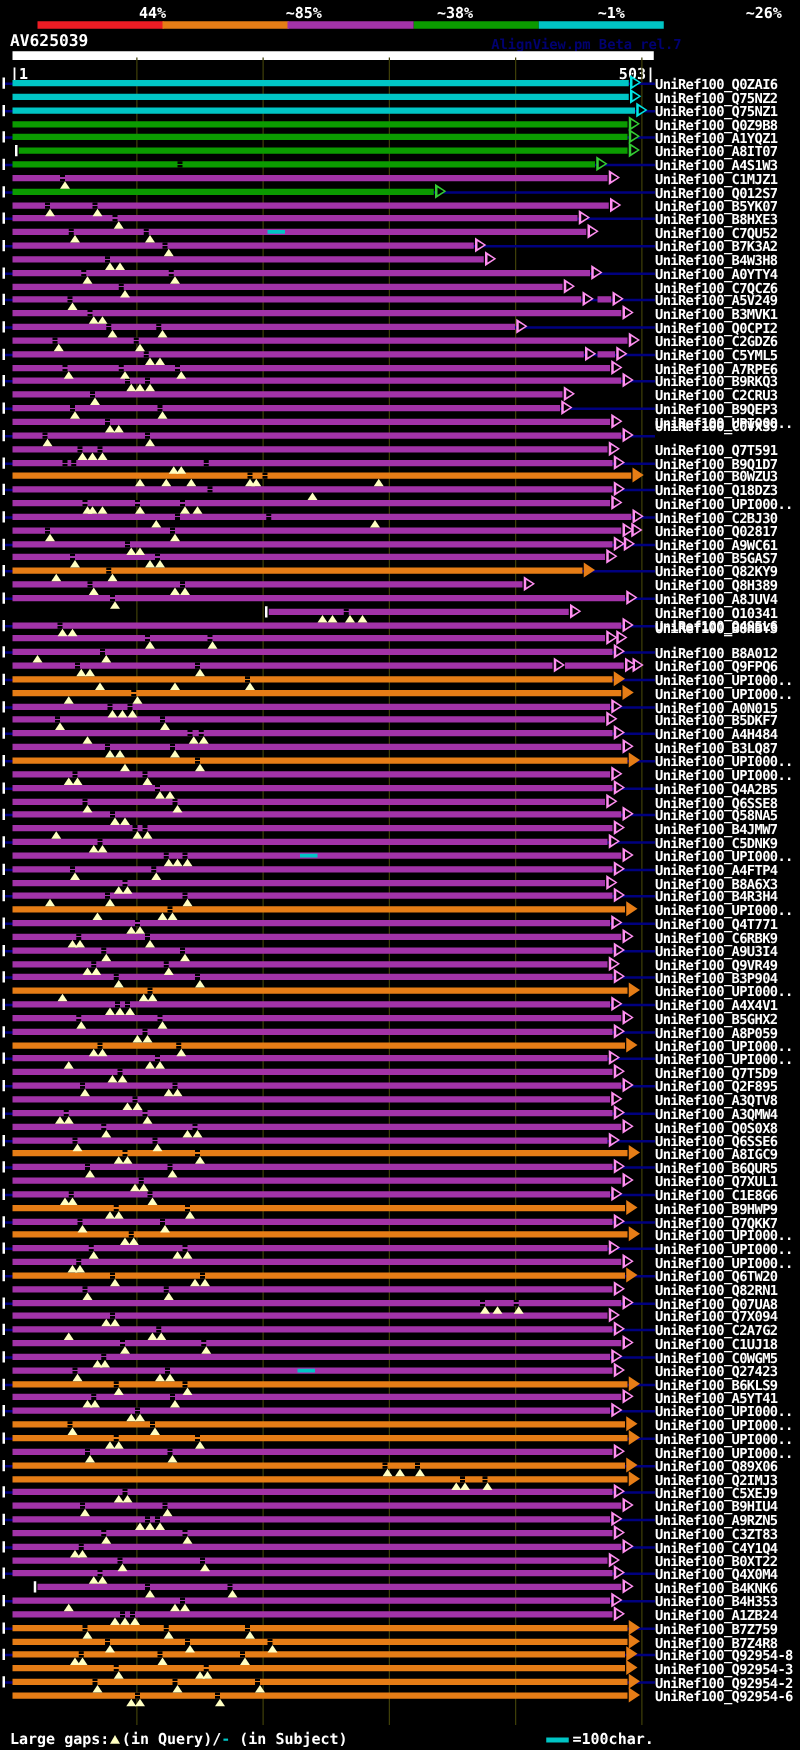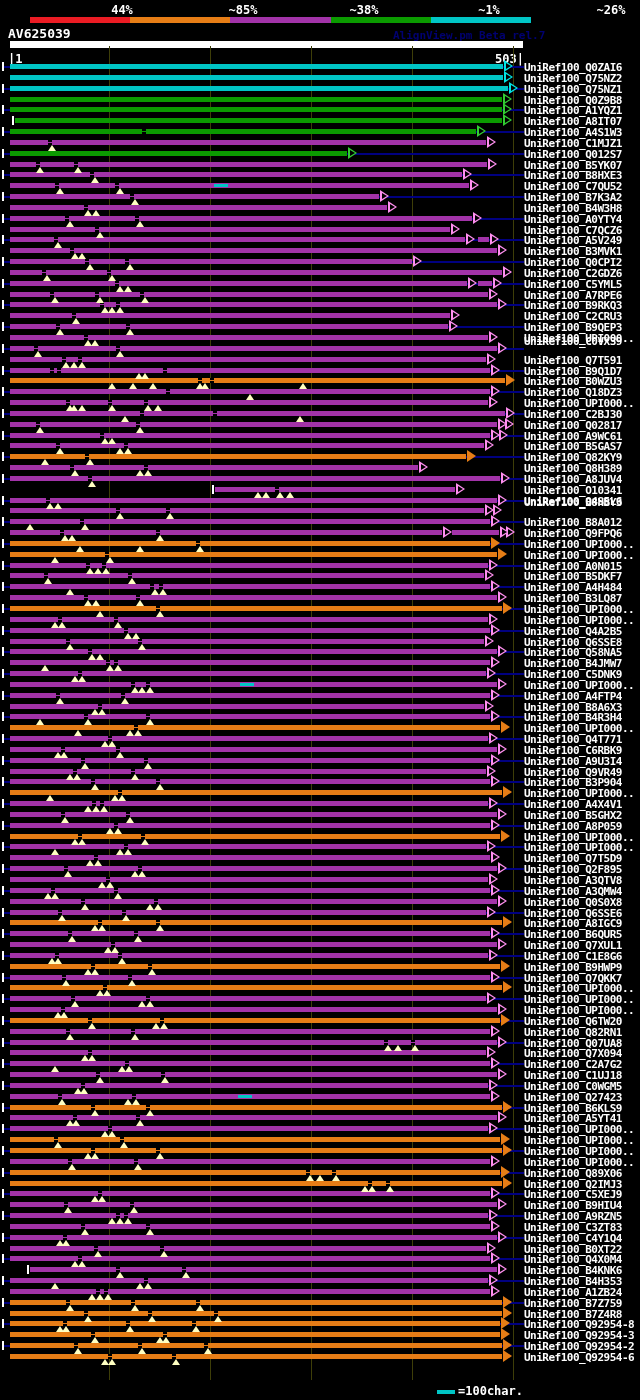--- a/index.html
+++ b/index.html
@@ -1355,15 +1355,16 @@
         <div class="seg" style="left:10px;top:1354px;width:492px;background:#E67D16"></div>
         <div class="brk" style="left:108px;top:1354px"></div>
         <div class="brk" style="left:172px;top:1354px"></div>
         <div class="tri" style="left:101px;top:1359px"></div>
         <div class="tri" style="left:108px;top:1359px"></div>
         <div class="tri" style="left:172px;top:1359px"></div>
         <div class="arr" style="left:503px;top:1350px;border-left:9px solid #E67D16"></div>
         <div class="row-label" style="top:1351px">UniRef100_Q92954-6</div>
       </div>
     </div>
+  <div id="footer"><span>Large gaps:</span><span class="ftri"></span><span>(in Query)/</span><span class="fdash">-</span><span> (in Subject)</span></div>
   <div id="scale-dash"></div>
   <div id="scale-note">=100char.</div>
 </div>
 
 </body></html>

